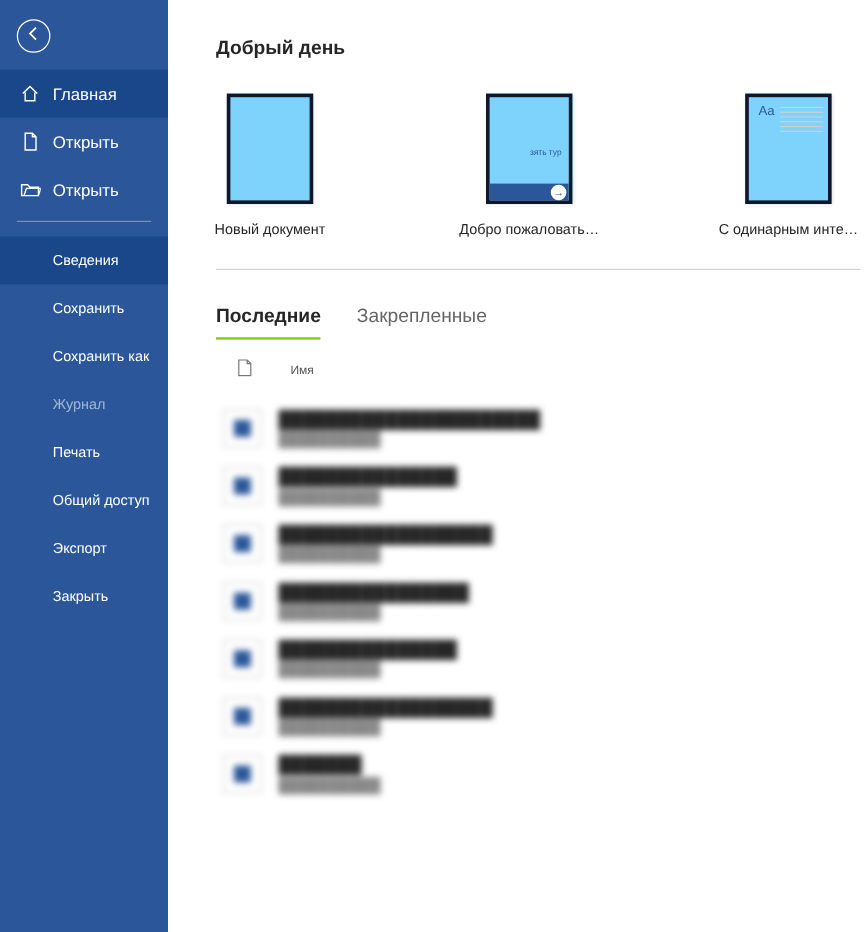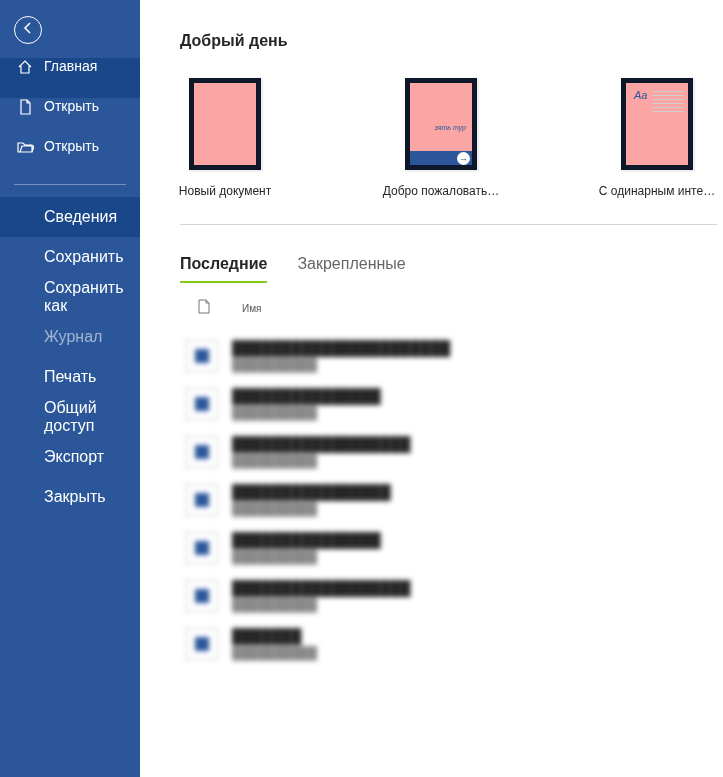--- a/index.html
+++ b/index.html
@@ -1,35 +1,35 @@
 <!DOCTYPE html>
 <html><head>
   <meta charset="utf-8">
   <style>
     * { margin: 0; padding: 0; box-sizing: border-box; font-family: "Segoe UI", Arial, sans-serif; }
     body { width: 723px; height: 777px; display: flex; overflow: hidden; background: #fff; }
 
     
     .sidebar { width: 140px; height: 100%; background: #2b579a; color: #fff; display: flex; flex-direction: column; }
     .back-btn { width: 28px; height: 28px; margin: 16px 0 14px 14px; border: 1px solid #fff; border-radius: 50%; display: flex; align-items: center; justify-content: center; cursor: pointer; }
-    .side-item { display: flex; height: 40px; padding-left: 16px; font-size: 14px; cursor: pointer; }
+    .side-item { display: flex; align-items: center; height: 40px; padding-left: 16px; font-size: 14px; cursor: pointer; }
     .side-item.selected { background: #19478a; }
     .side-item .ic { width: 18px; height: 18px; margin-right: 10px; display: flex; align-items: center; justify-content: center; }
     .side-divider { height: 1px; background: rgba(255,255,255,0.35); margin: 6px 14px 12px 14px; }
-    .side-sub { padding-left: 44px; height: 40px; display: flex; align-items: center; font-size: 16px; cursor: pointer; }
+    .side-sub { padding-left: 44px; height: 40px; display: flex; align-items: center; font-size: 12px; cursor: pointer; }
     .side-sub.active { background: #19478a; }
     .side-sub.dim { color: rgba(255,255,255,0.55); }
 
     
     .main { flex: 1; padding: 32px 0 0 40px; overflow: hidden; display: flex; flex-direction: column; }
     .greeting { font-size: 16px; font-weight: 600; color: #262626; margin-bottom: 28px; }
 
     .templates { display: flex; gap: 126px; margin-bottom: 26px; }
     .tpl { display: flex; flex-direction: column; align-items: center; width: 90px; cursor: pointer; }
-    .tpl-thumb { width: 72px; height: 92px; border: 5px solid #0f172a; background: #fca5a5; box-shadow: 1px 1px 3px rgba(0,0,0,0.12); position: relative; display: flex; flex-direction: column; align-items: center; justify-content: center; overflow: hidden; font-style: italic; }
+    .tpl-thumb { width: 72px; height: 92px; border: 3px solid #0f172a; background: #7dd3fc; box-shadow: 1px 1px 3px rgba(0,0,0,0.12); position: relative; display: flex; flex-direction: column; align-items: center; justify-content: center; overflow: hidden; }
     .tpl-label { font-size: 12px; color: #262626; text-align: center; white-space: nowrap; margin-top: 14px; }
     .welcome-footer { position: absolute; bottom: 0; left: 0; right: 0; height: 14px; background: #2b579a; display: flex; align-items: center; justify-content: flex-end; padding-right: 2px; }
     .welcome-arrow { width: 13px; height: 13px; background: #fff; border-radius: 50%; display: flex; align-items: center; justify-content: center; color: #2b579a; font-size: 9px; }
     .welcome-text { font-size: 7px; color: #2b579a; position: absolute; right: 6px; top: 50%; }
     .single-aa { position: absolute; top: 6px; left: 8px; font-size: 11px; color: #2b579a; font-weight: 500; }
     .single-lines { position: absolute; top: 8px; left: 26px; right: 4px; }
     .single-lines div { height: 1px; background: #cfcfcf; margin-bottom: 3px; }
 
     .hr-line { height: 1px; background: #d4d4d4; margin-right: 6px; }
 

